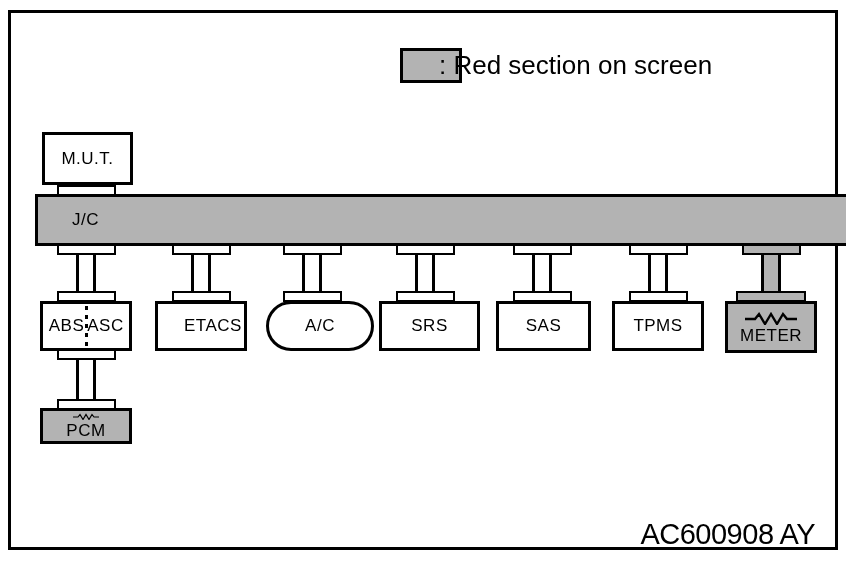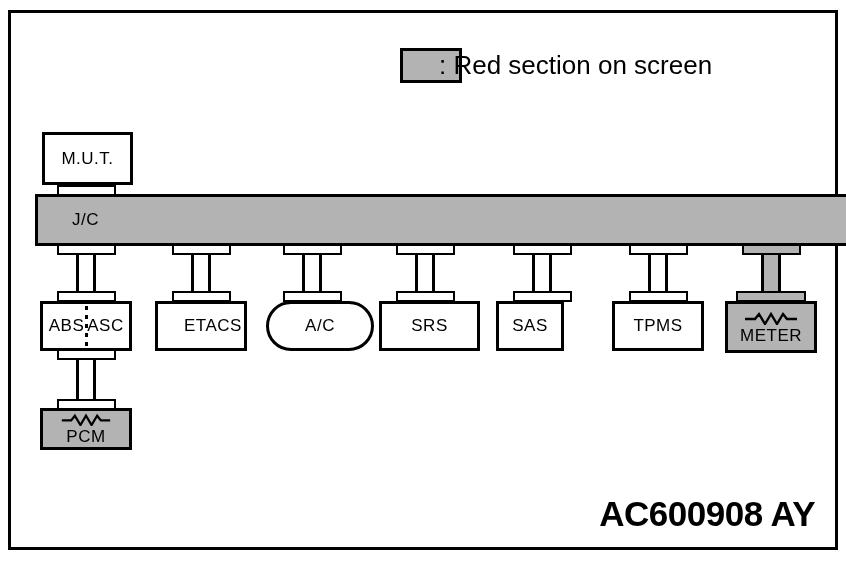--- a/index.html
+++ b/index.html
@@ -30,32 +30,32 @@
     box-sizing:border-box;border:3px solid #000;background:#b3b3b3;z-index:3;
     display:flex;align-items:center;}
   .jc-bar span{margin-left:34px;font-size:17px;letter-spacing:0.5px;}
   
   .split{display:flex;padding:4px;}
   .split .half{flex:1;text-align:center;}
   .divider{position:absolute;left:50%;top:2px;bottom:2px;width:3px;margin-left:-1.5px;
     background-image:repeating-linear-gradient(to bottom,#000 0 4px,transparent 4px 9px);}
   .resistor{display:block;}
   
-  .fig-code{position:absolute;right:31px;top:494px;font-size:35px;font-weight:bold;
+  .fig-code{position:absolute;right:31px;top:518px;font-size:29px;font-weight:normal;
     letter-spacing:-0.5px;white-space:nowrap;}
   
   .mut{left:42px;top:84px;width:91px;height:53px;margin-top:48px;}
   .b-abs{left:40px;top:301px;width:92px;height:50px;}
   .b-etacs{left:155px;top:301px;width:92px;height:50px;padding-left:24px;}
   .b-ac{left:266px;top:301px;width:108px;height:50px;border-radius:25px;}
   .b-srs{left:379px;top:301px;width:101px;height:50px;}
-  .b-sas{left:496px;top:301px;width:68px;height:50px;}
+  .b-sas{left:496px;top:301px;width:95px;height:50px;}
   .b-tpms{left:612px;top:301px;width:92px;height:50px;align-items:center;}
   .b-meter{left:725px;top:301px;width:92px;height:52px;}
-  .b-pcm{left:40px;top:408px;width:92px;height:42px;}
+  .b-pcm{left:40px;top:408px;width:92px;height:36px;}
 </style>
 </head>
 <body>
 
 <div class="stage">
   <div class="frame"></div>
 
   <div class="legend-swatch"></div>
   <div class="legend-text">: Red section on screen</div>
 

